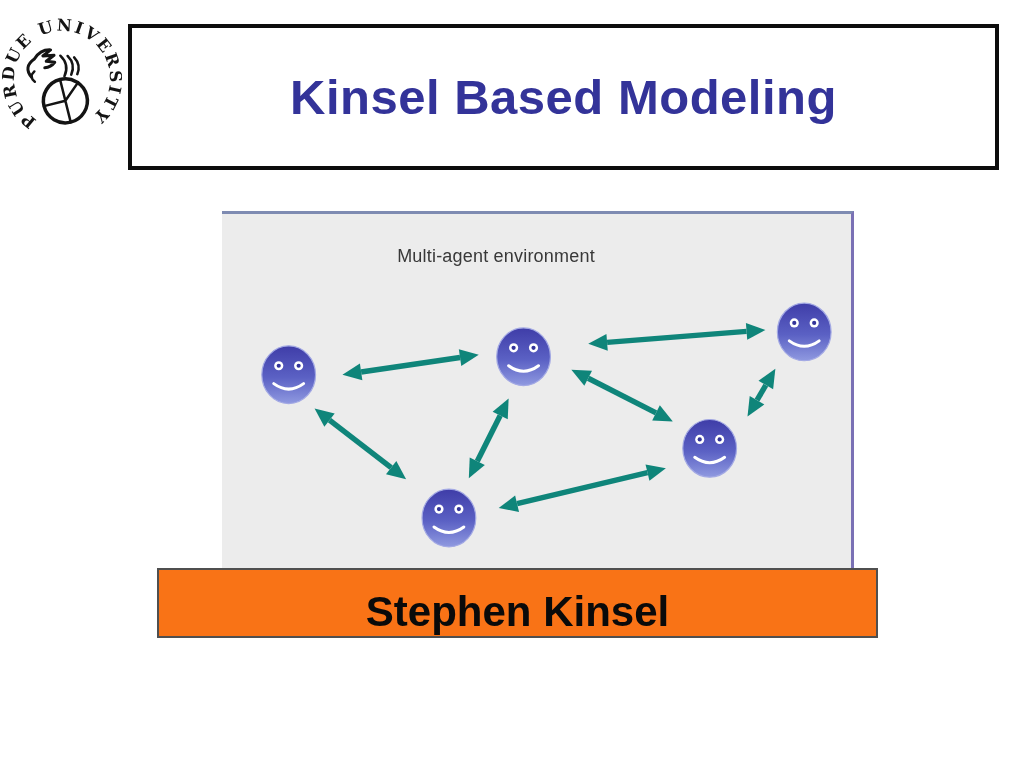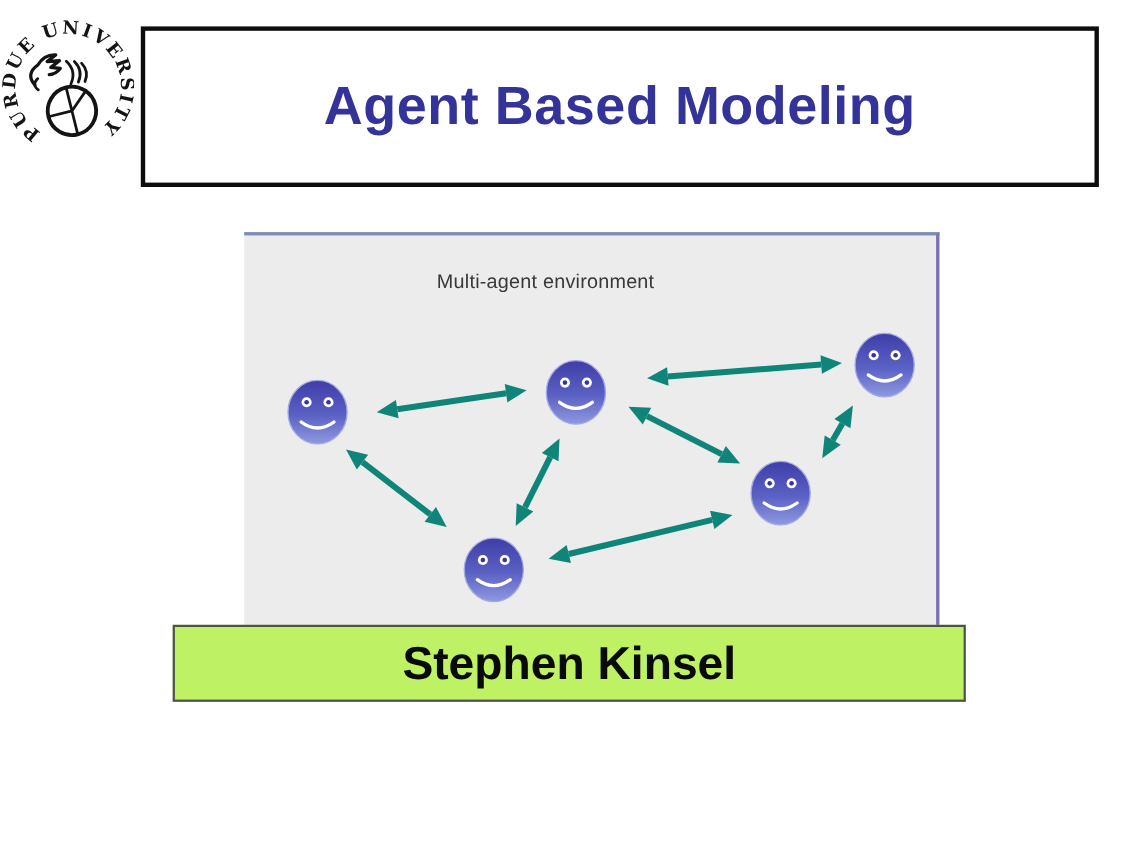--- a/index.html
+++ b/index.html
@@ -20,22 +20,22 @@
   .panel{position:absolute;left:222px;top:211px;width:632px;height:409px;
          box-sizing:border-box;background:#ececec;
          border-top:3px solid #7e8bb2;border-right:3px solid #7a71b5;
          border-bottom:2px solid #d6d6e2;}
   .panel-caption{position:absolute;left:0;top:32px;width:548px;text-align:center;
                  font-size:18px;color:#383838;letter-spacing:0.2px;}
   .diagram-svg{position:absolute;left:0;top:0;width:100%;height:100%;}
 
   
   .author-box{position:absolute;left:157px;top:568px;width:721px;height:70px;
-              box-sizing:border-box;border:2px solid #4f4f4f;background:#bef264;
-              display:flex;align-items:center;justify-content:center;}
+              box-sizing:border-box;border:2px solid #4f4f4f;background:#f97316;
+              display:flex;align-items:flex-end;justify-content:center;}
   .author-name{font-size:42px;font-weight:bold;color:#0a0a0a;white-space:nowrap;}
 </style>
 </head>
 <body>
 
 <div id="stage">
 
   <svg class="logo" viewBox="0 0 120 120" aria-hidden="true">
     <g transform="rotate(-14 60 60)" stroke="#141414" fill="none" stroke-linecap="round" stroke-linejoin="round">
       <defs>
@@ -51,21 +51,21 @@
       <path d="M64,37 q7,11 -1,21" stroke-width="2.5"></path>
       <path d="M71,39 q6,10 -1,19" stroke-width="2.5"></path>
       <path d="M77,42 q5,9 -1,17" stroke-width="2.5"></path>
 
       <circle cx="58" cy="82" r="22" stroke-width="3.5"></circle>
       <path d="M58,60 L58,104 M58,82 L36,82 M58,82 L75,67" stroke-width="2.5"></path>
     </g>
   </svg>
 
   <div class="title-box">
-    <div class="title-line">Agent Based Modeling</div>
+    <div class="title-line">Kinsel Based Modeling</div>
   </div>
 
   <div class="panel">
     <svg class="diagram-svg" id="diagramCanvas" viewBox="0 0 632 327" aria-hidden="true">
       <defs>
         <linearGradient id="agentGrad" x1="0" y1="0" x2="0" y2="1">
           <stop offset="0" stop-color="#3f3da8"></stop>
           <stop offset="0.55" stop-color="#5b61c4"></stop>
           <stop offset="1" stop-color="#8f99e0"></stop>
         </linearGradient>

